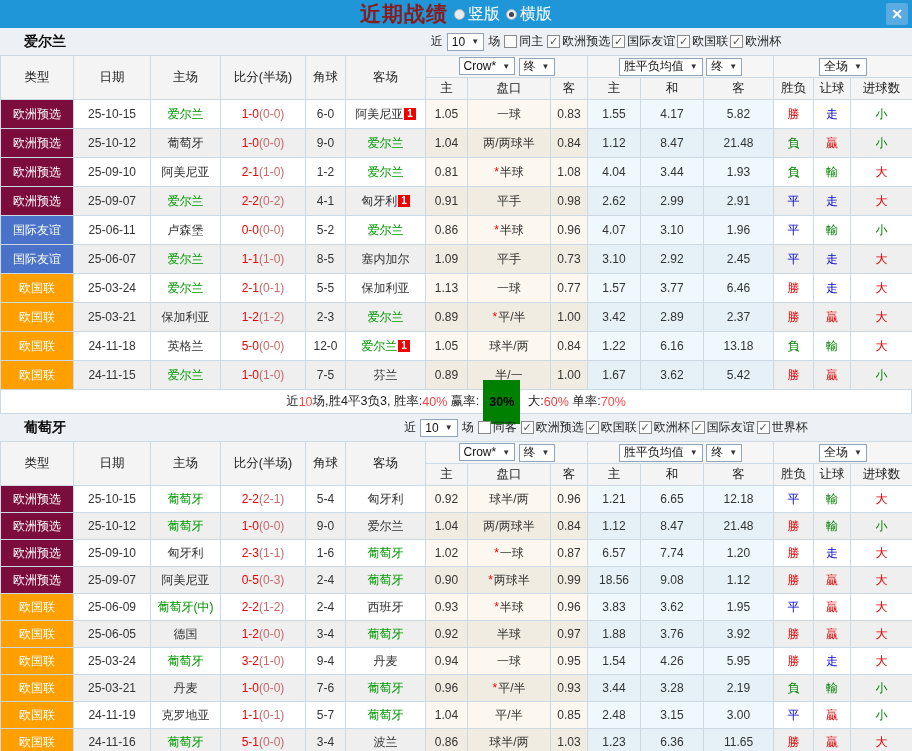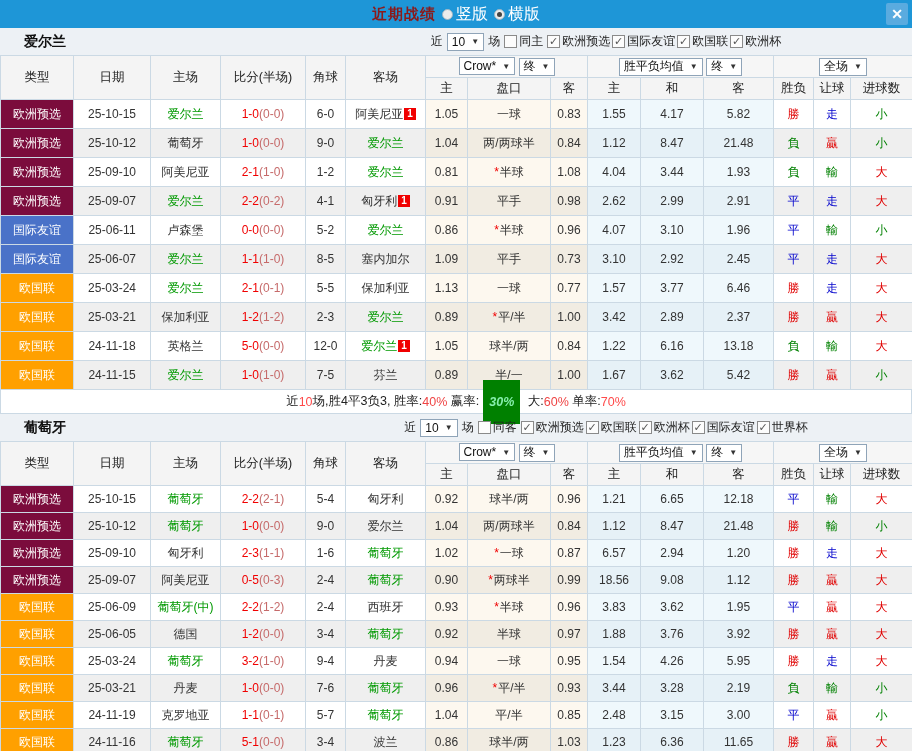--- a/index.html
+++ b/index.html
@@ -2,21 +2,21 @@
 <html><head>
 <meta charset="utf-8">
 <style>
   * { margin:0; padding:0; box-sizing:border-box; }
   html,body { width:912px; height:751px; overflow:hidden; background:#fff;
     font-family:"Liberation Sans", sans-serif; }
 
   
   .titlebar { height:28px; background:#1E96D7; position:relative;
     display:flex; align-items:center; justify-content:center; gap:6px; }
-  .titlebar .title { color:#8B1A1A; font-weight:bold; font-size:15px; letter-spacing:1px; }
+  .titlebar .title { color:#8B1A1A; font-weight:bold; font-size:21px; letter-spacing:1px; }
   .radio-item { display:inline-flex; align-items:center; gap:3px; color:#fff; font-size:16px; cursor:pointer; }
   .radio { width:11px; height:11px; border-radius:50%; background:#ECECEC; border:1px solid #9FB6C4;
     display:inline-flex; align-items:center; justify-content:center; }
   .radio.sel::after { content:""; width:5px; height:5px; border-radius:50%; background:#444; }
   .close-btn { position:absolute; right:4px; top:3px; width:22px; height:22px; background:#5AABDF;
     color:#fff; font-size:14px; font-weight:bold; display:flex; align-items:center; justify-content:center;
     border-radius:2px; cursor:pointer; }
 
   
   .section-bar { height:27px; background:#EDF1F5; display:flex; align-items:center; }
@@ -60,21 +60,21 @@
   .c-blue  { color:#0000CC; }
   .c-green { color:#008000; }
 
   
   .summary { height:24px; border:1px solid #CBD9E4; border-top:none;
     display:flex; align-items:center; justify-content:center; font-size:12.5px; }
   .summary span { white-space:pre; }
   .sg-k { color:#222; }
   .sg-r { color:#FF4A4A; }
   .sg-b { color:#ef4444; }
-  .sg-badge { background:#008000; color:#86efac; font-weight:bold; padding:15px 6px; margin:0 4px;font-style:italic; }
+  .sg-badge { background:#008000; color:#000000; font-weight:bold; padding:15px 6px; margin:0 4px; }
 </style>
 </head>
 <body>
 
 <div class="titlebar">
   <span class="title">近期战绩</span>
   <span class="radio-item">
     <span class="radio"></span>
     <span>竖版</span>
   </span>
@@ -515,21 +515,21 @@
           <td class="t-maroon">欧洲预选</td>
           <td class="cp">25-09-10</td>
           <td class="cp"><span>匈牙利</span></td>
           <td class="cp"><span class="ft">2-3</span><span class="ht">(1-1)</span></td>
           <td class="cp">1-6</td>
           <td class="cp"><span class="team-green">葡萄牙</span></td>
           <td class="cc">1.02</td>
           <td class="cc"><span class="star">*</span><span>一球</span></td>
           <td class="cc">0.87</td>
           <td class="cb">6.57</td>
-          <td class="cb">2.94</td>
+          <td class="cb">7.74</td>
           <td class="cb">1.20</td>
           <td class="cp c-red">勝</td>
           <td class="cp c-blue">走</td>
           <td class="cp c-red">大</td>
         </tr>
         <tr class="alt">
           <td class="t-maroon">欧洲预选</td>
           <td class="cp">25-09-07</td>
           <td class="cp"><span>阿美尼亚</span></td>
           <td class="cp"><span class="ft">0-5</span><span class="ht">(0-3)</span></td>

